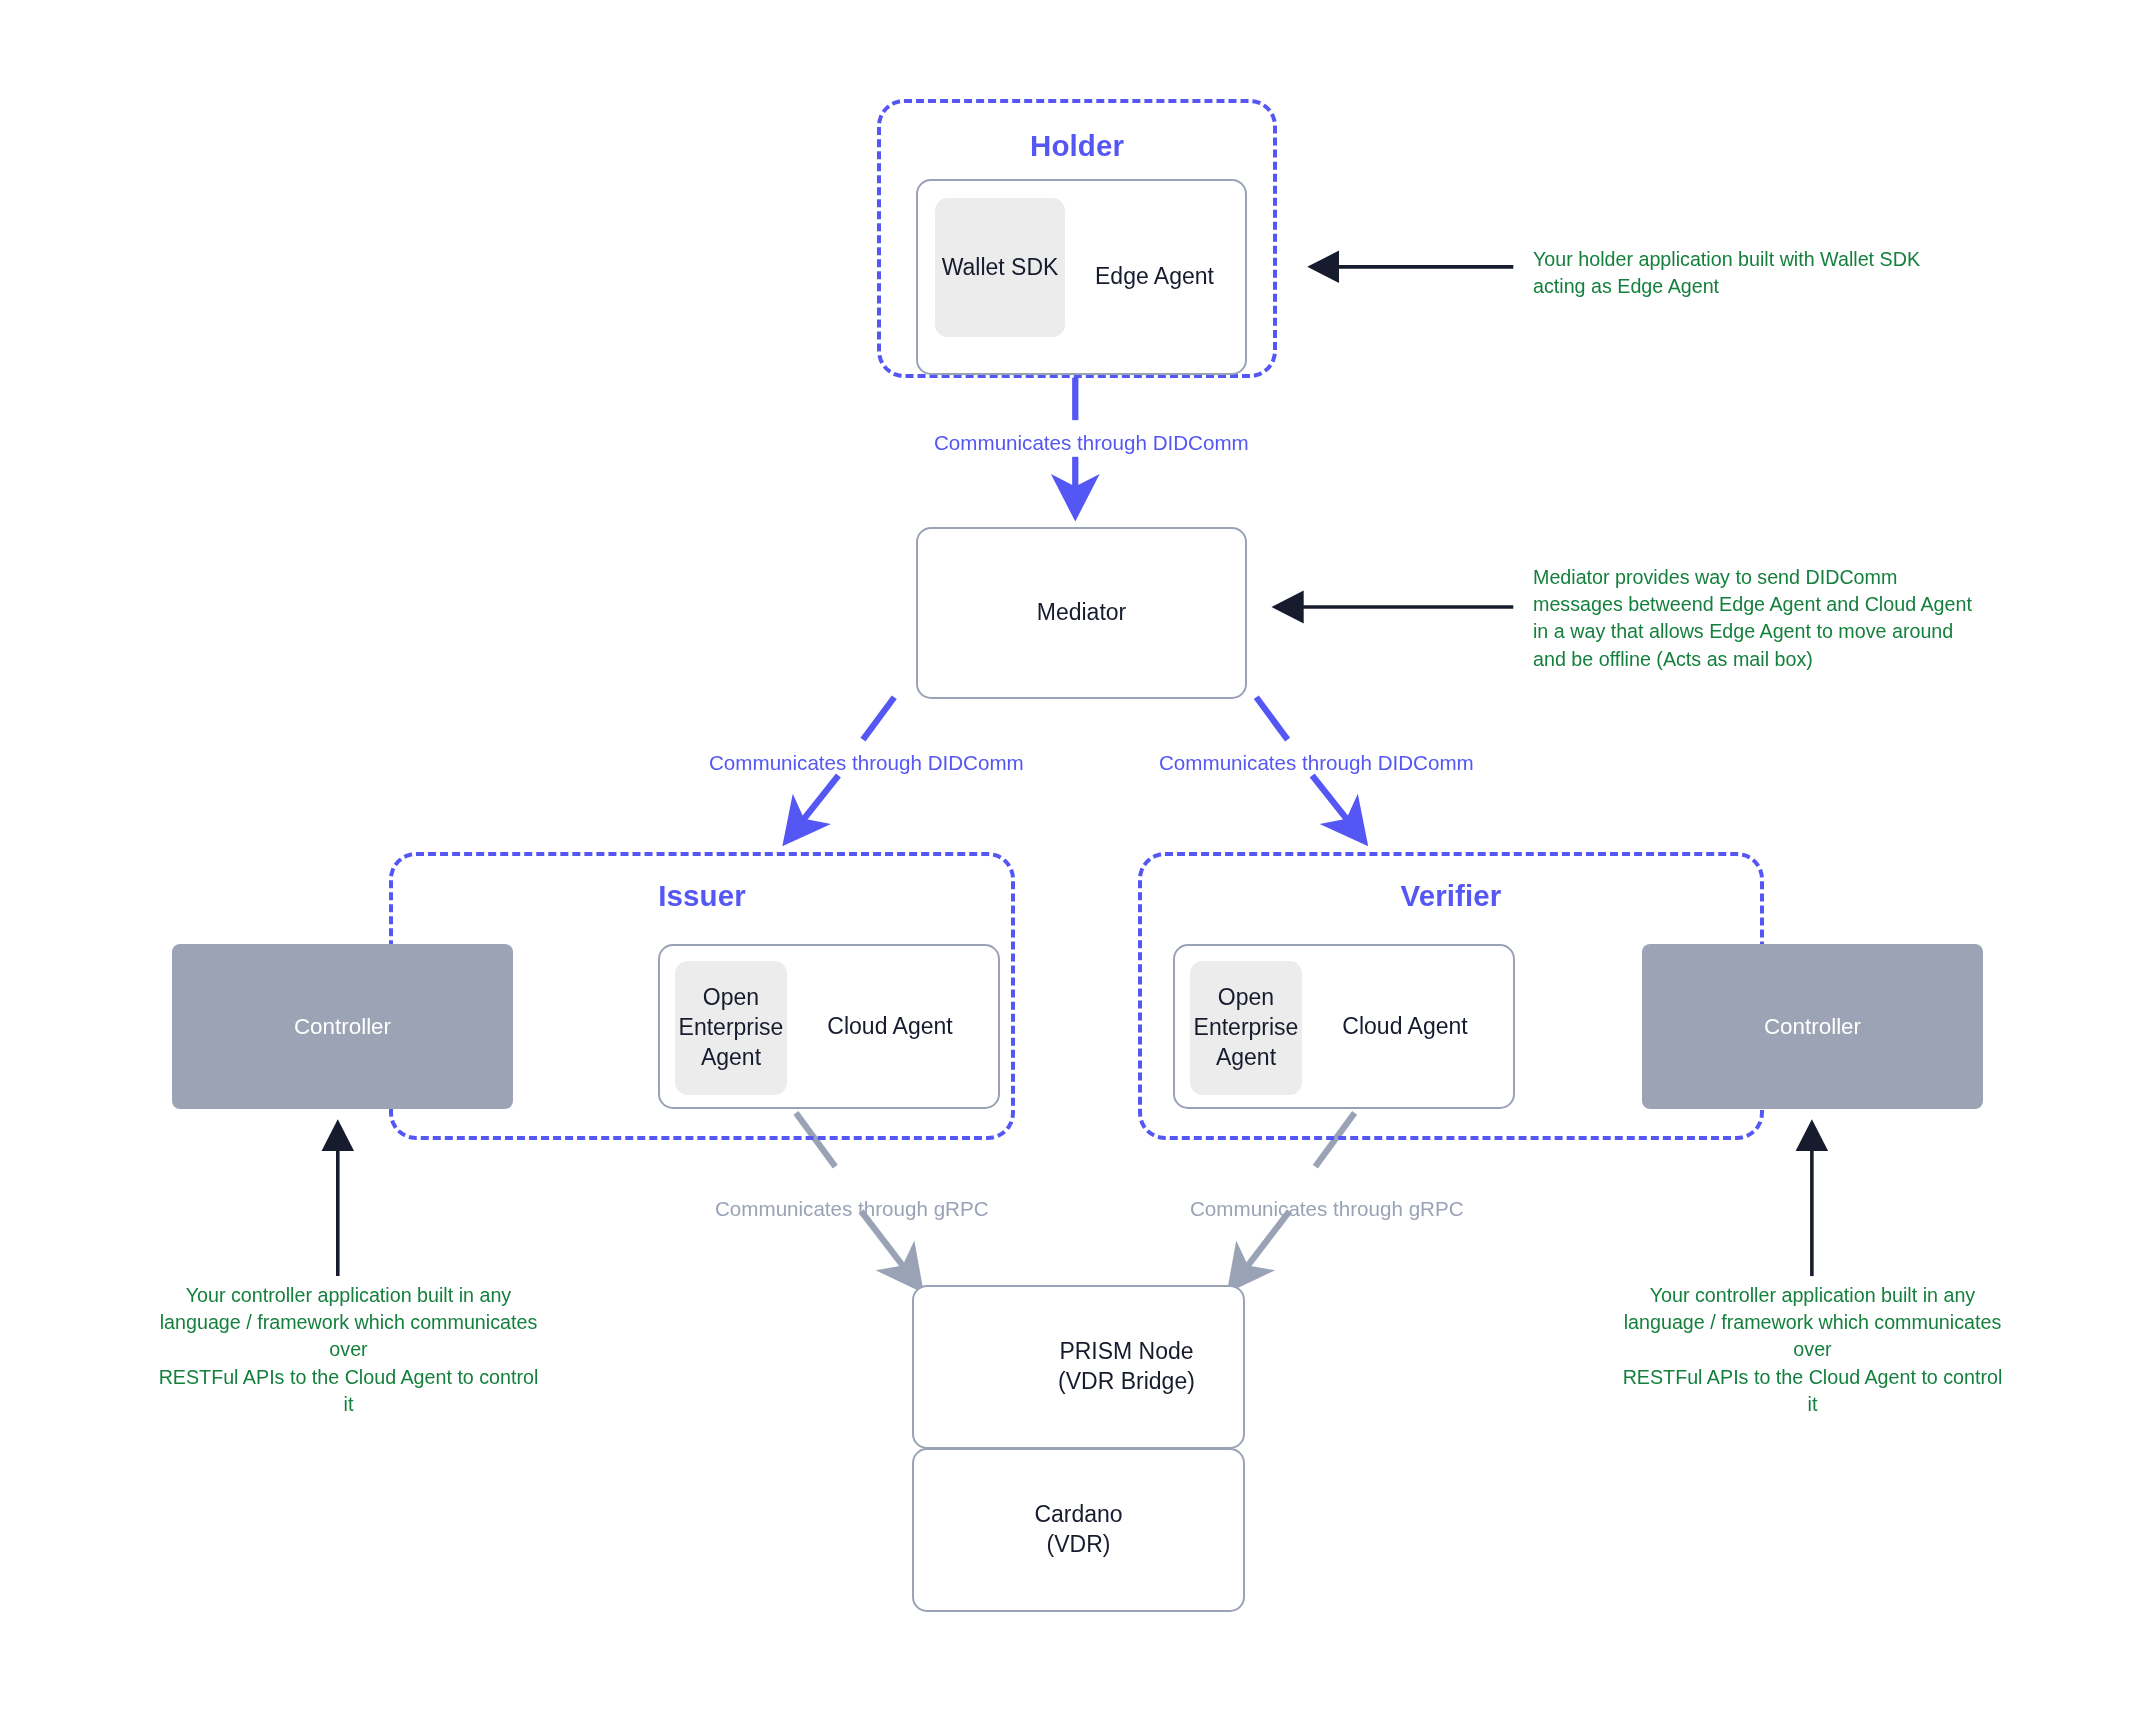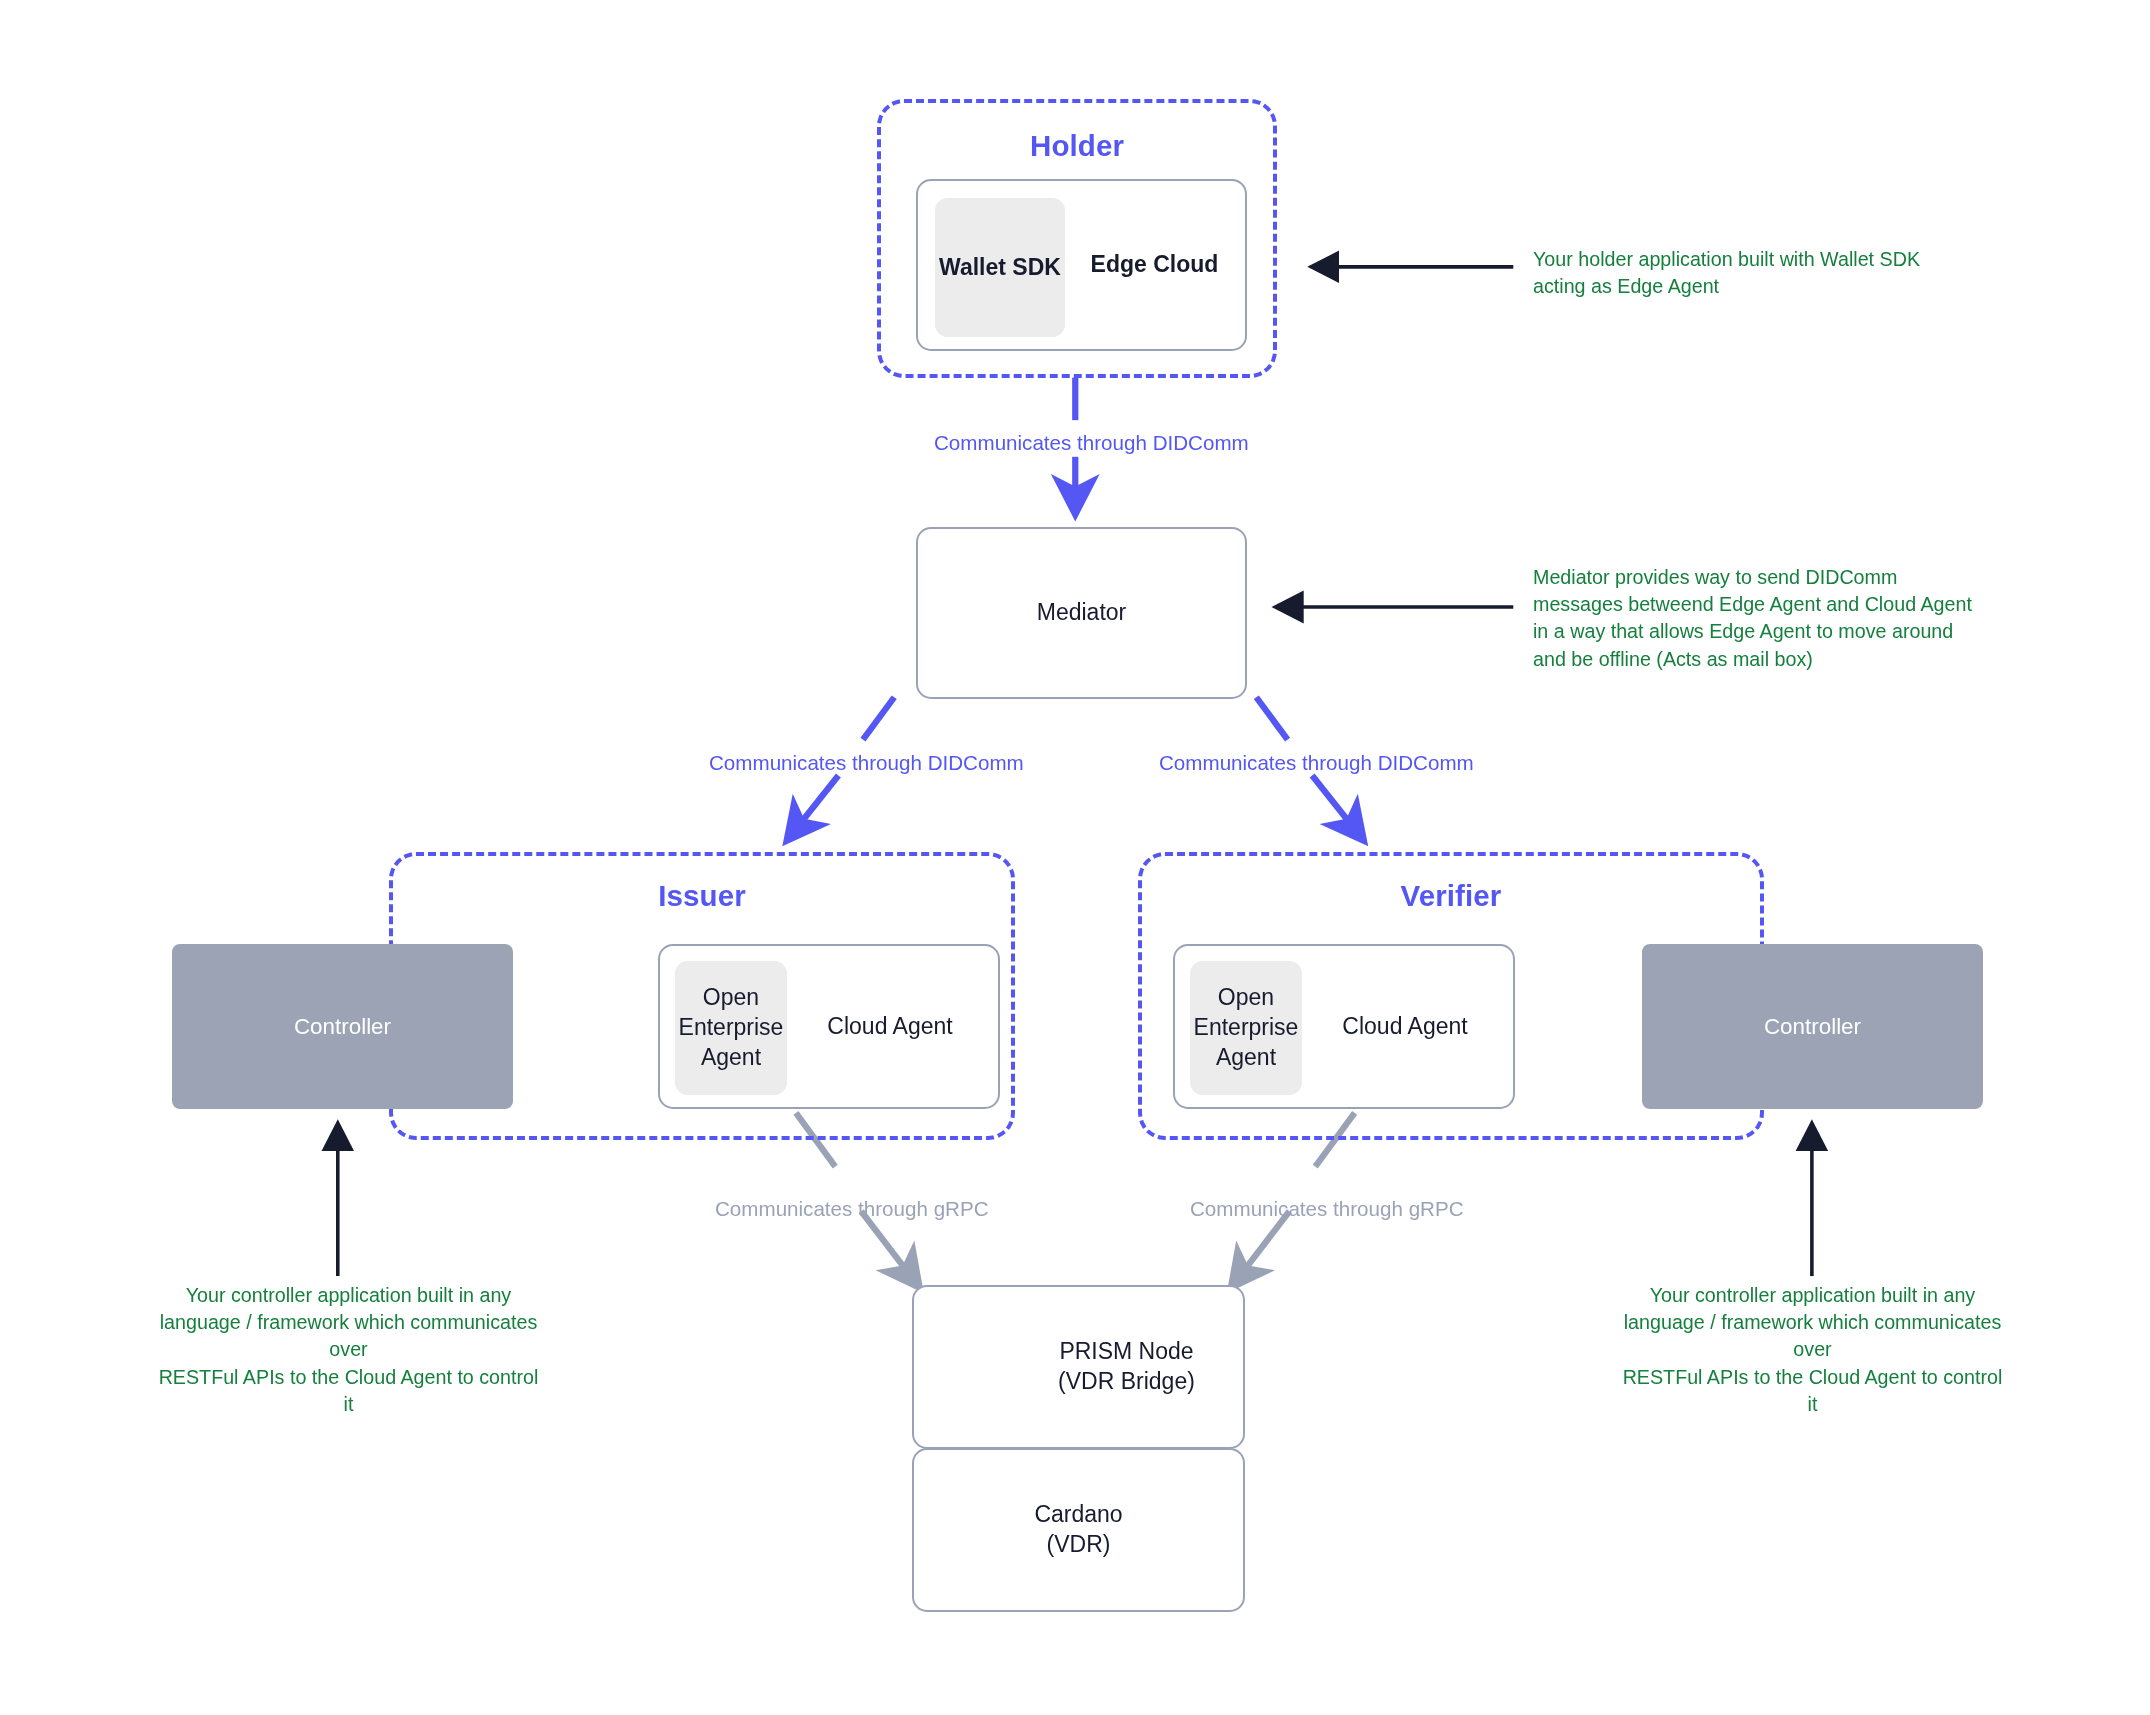--- a/index.html
+++ b/index.html
@@ -186,25 +186,25 @@
 
     <g>
       <line x1="4053" y1="2855" x2="4053" y2="2520" stroke="#161b2d" stroke-width="8" marker-end="url(#arrowBlack)"></line>
     </g>
   </svg>
 
   <div class="group-box" style="left:877px; top:99px; width:400px; height:279px;">
     <div class="group-title" style="top:26px;">Holder</div>
   </div>
 
-  <div class="card" style="left:916px; top:179px; width:331px; height:172px;font-weight:bold;">
+  <div class="card" style="left:916px; top:179px; width:331px; height:196px;">
     <div class="submodule" style="left:17px; top:17px; width:130px; height:139px;">
       <span>Wallet SDK</span>
     </div>
-    <div class="agent-name" style="left:156px; top:50%; transform:translateY(-50%); width:161px;">Edge Cloud</div>
+    <div class="agent-name" style="left:156px; top:50%; transform:translateY(-50%); width:161px;">Edge Agent</div>
   </div>
 
   <div class="card" style="left:916px; top:527px; width:331px; height:172px;">
     <div class="card-label">Mediator</div>
   </div>
 
   <div class="group-box" style="left:389px; top:852px; width:626px; height:288px;">
     <div class="group-title" style="top:23px;">Issuer</div>
   </div>
 

